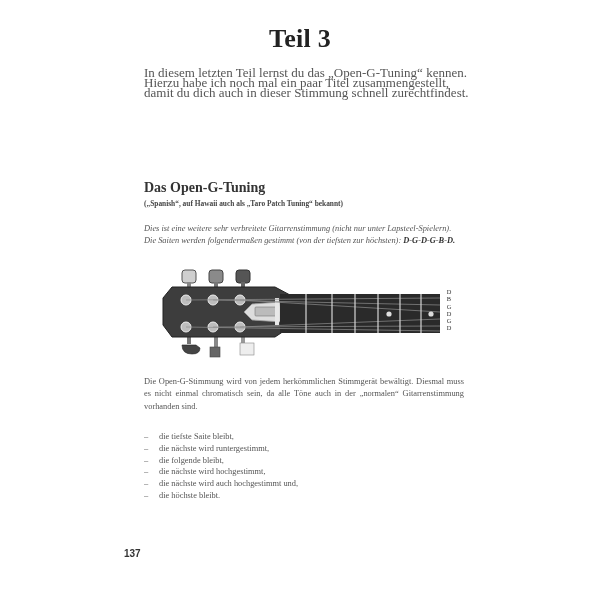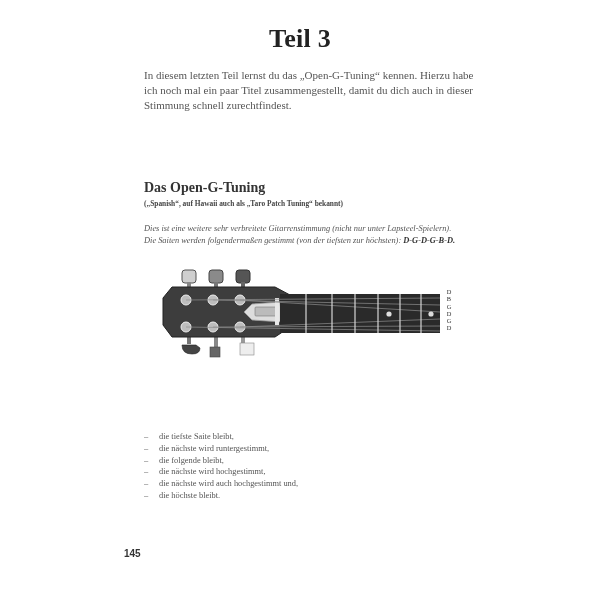--- a/index.html
+++ b/index.html
@@ -9,21 +9,21 @@
   .page { position: absolute; left: 0; top: 0; width: 600px; height: 600px; background: #fff; }
 
   .title {
     position: absolute; left: 0; top: 24px; width: 600px; text-align: center;
     font-size: 26px; font-weight: bold; color: #222; letter-spacing: 0.3px;
   }
   .title span { text-decoration-thickness: 2px; text-underline-offset: 4px; }
 
   .intro {
     position: absolute; left: 144px; top: 68px; width: 330px;
-    font-size: 11px; line-height: 15px; color: #555;
+    font-size: 13px; line-height: 10px; color: #555;
   }
 
   .section-title {
     position: absolute; left: 144px; top: 180px;
     font-size: 14px; font-weight: bold; color: #333; text-align: right;
   }
   .section-sub {
     position: absolute; left: 144px; top: 199px;
     font-size: 7.4px; font-weight: bold; color: #444;
   }
@@ -133,20 +133,21 @@
   <div class="string-labels">
     <div>D</div>
     <div>B</div>
     <div>G</div>
     <div>D</div>
     <div>G</div>
     <div>D</div>
   </div>
 
   <div class="para para2">
+    <div>Die Open-G-Stimmung wird von jedem herkömmlichen Stimmgerät bewältigt. Diesmal muss es nicht einmal chromatisch sein, da alle Töne auch in der „normalen“ Gitarrenstimmung vorhanden sind.</div>
   </div>
 
   <ul class="list">
     <li>
         <span class="dash">–</span>
         <span>die tiefste Saite bleibt,</span>
       </li>
     <li>
         <span class="dash">–</span>
         <span>die nächste wird runtergestimmt,</span>
@@ -162,14 +163,14 @@
     <li>
         <span class="dash">–</span>
         <span>die nächste wird auch hochgestimmt und,</span>
       </li>
     <li>
         <span class="dash">–</span>
         <span>die höchste bleibt.</span>
       </li>
   </ul>
 
-  <div class="page-number">145</div>
+  <div class="page-number">137</div>
 </div>
 
 </body></html>

